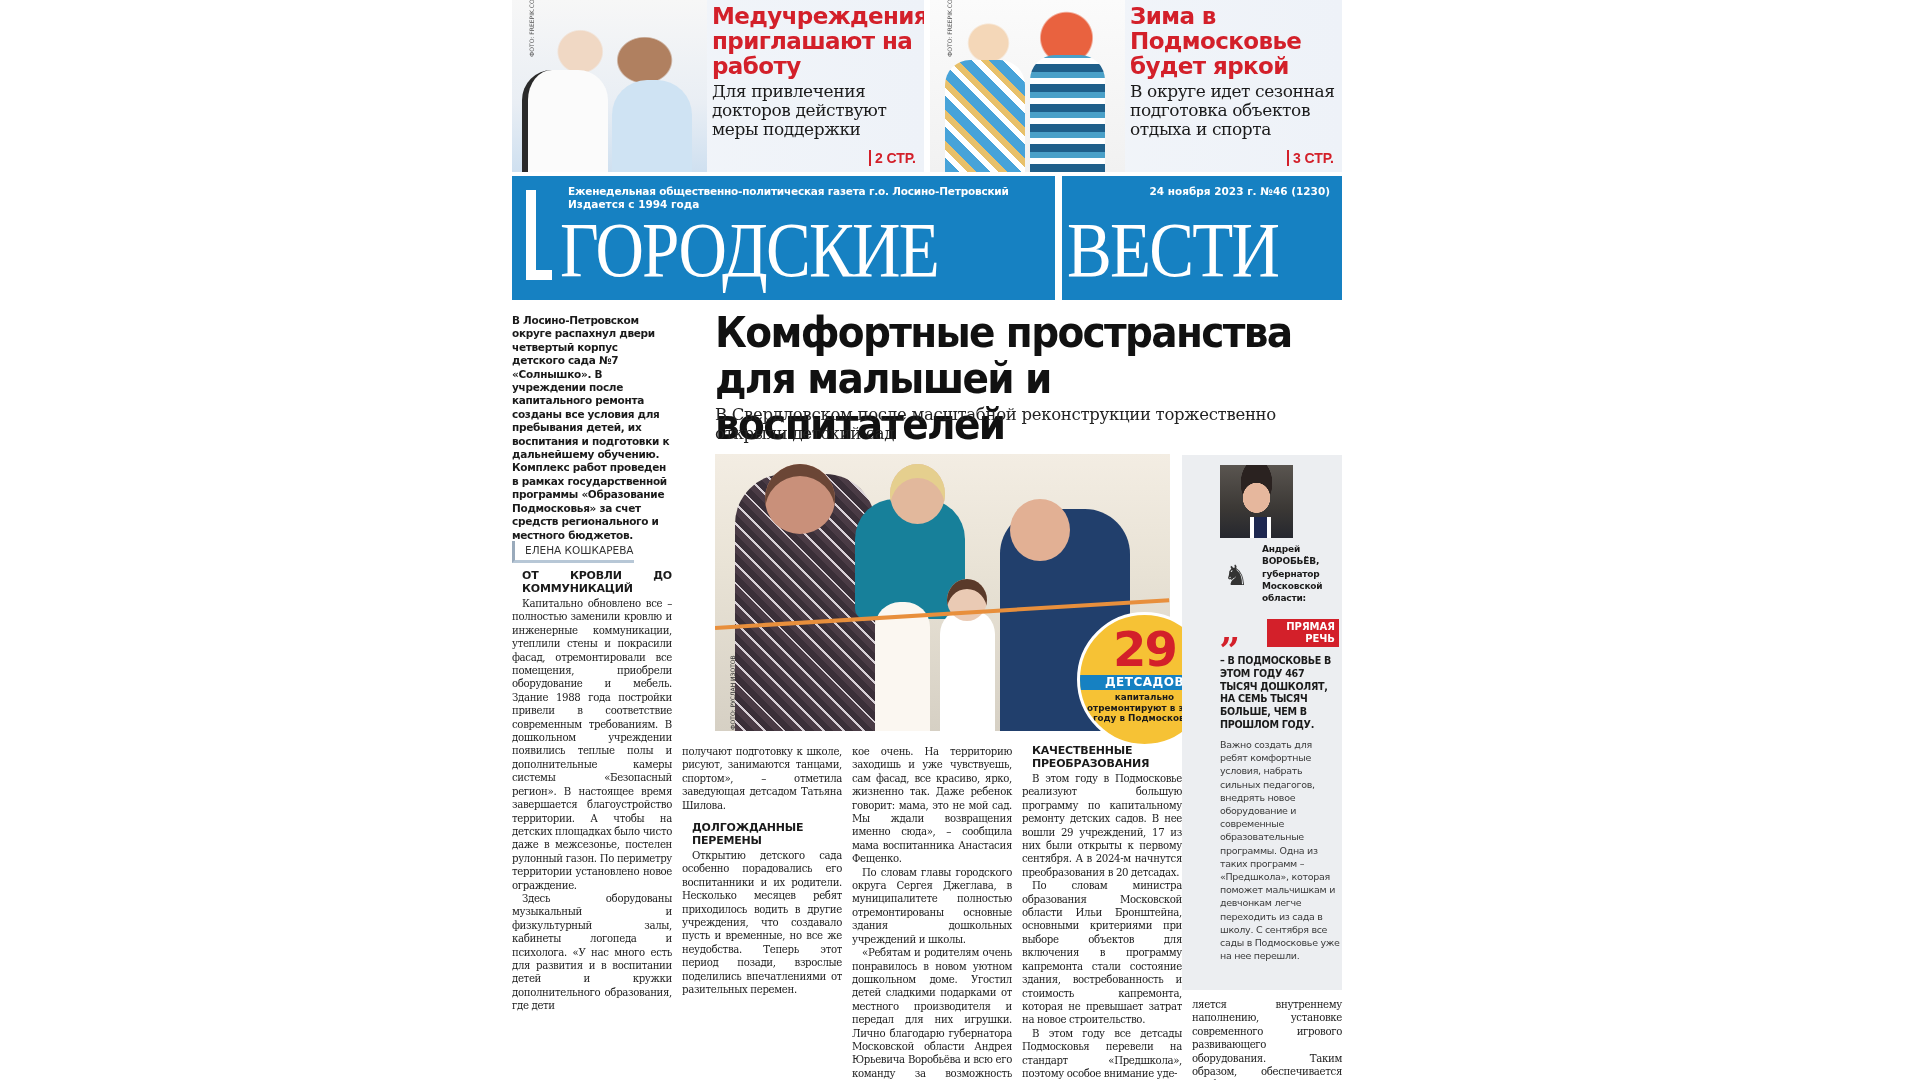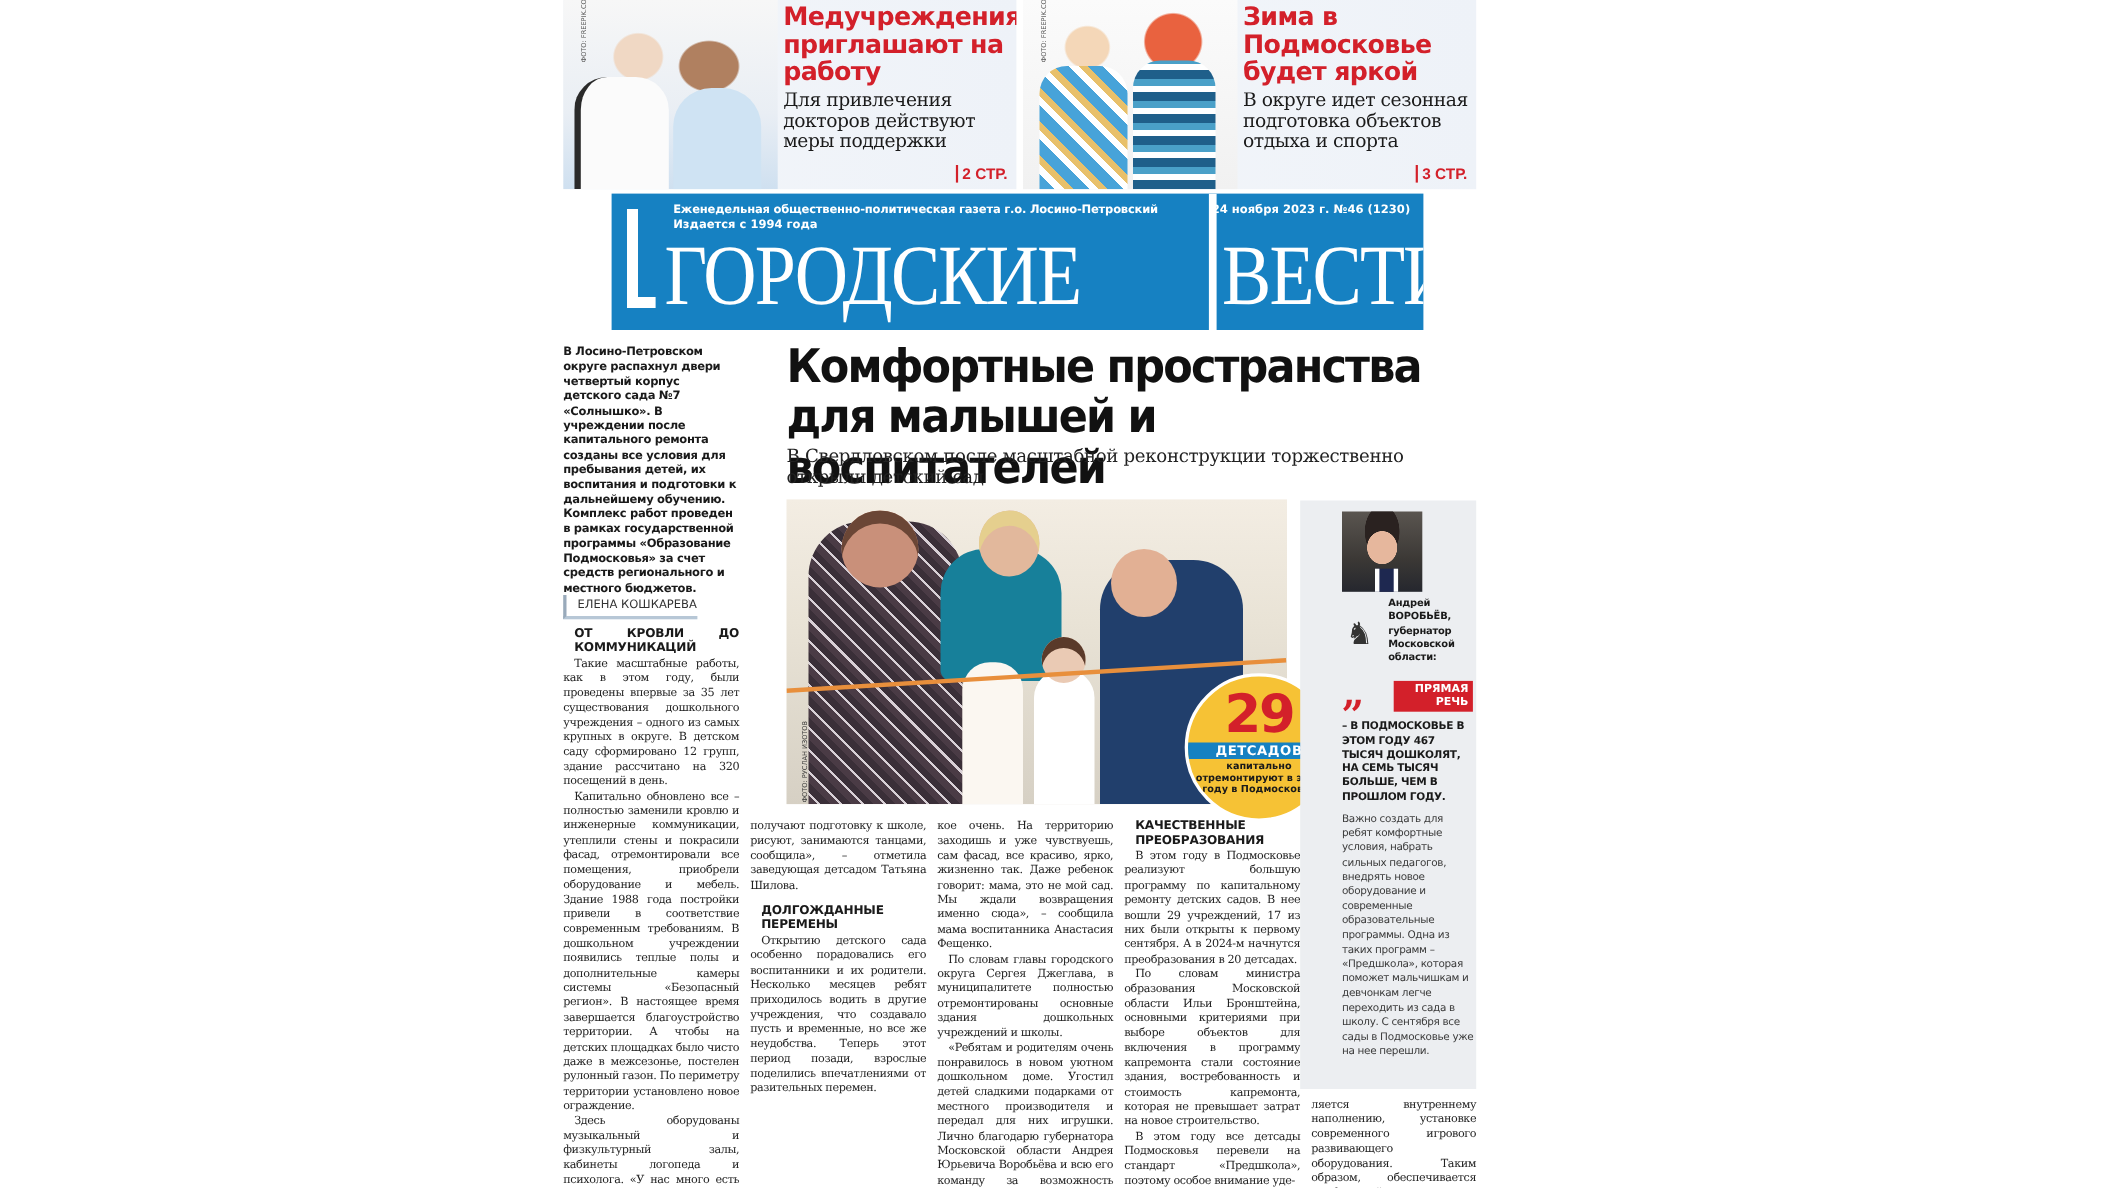--- a/index.html
+++ b/index.html
@@ -18,21 +18,21 @@
   .t1 .photo::after { content:""; position:absolute; left:100px; top:80px; width:80px; height:92px; background:#cfe3f3; border-radius: 35px 35px 0 0; }
   .t2 .photo { background: radial-gradient(ellipse at 30% 25%, #f4d7b8 0 10%, transparent 11%), radial-gradient(ellipse at 70% 22%, #e9623f 0 13%, transparent 14%), linear-gradient(180deg, #fbfbfb 0%, #f1f1f1 100%); }
   .t2 .photo::before { content:""; position:absolute; left:15px; top:60px; width:80px; height:112px; background: repeating-linear-gradient(45deg,#47a3d9 0 10px,#ffffff 10px 16px,#e8c06a 16px 22px); border-radius: 25px 25px 0 0; }
   .t2 .photo::after { content:""; position:absolute; left:100px; top:55px; width:75px; height:117px; background: repeating-linear-gradient(0deg,#1f5f8a 0 8px,#ffffff 8px 14px,#4aa0c8 14px 20px); border-radius: 25px 25px 0 0; }
   .teaser .credit { position: absolute; left: -12px; top: 22px; transform: rotate(-90deg); font: 6px "DejaVu Sans", sans-serif; color: #555; }
   .teaser .head { position: absolute; left: 200px; top: 4px; width: 210px; font: bold 23px/25px "DejaVu Sans", sans-serif; color: #d3202a; letter-spacing: -0.6px; }
   .teaser .sub { position: absolute; left: 200px; top: 82px; width: 210px; font: 17px/19px "DejaVu Serif", serif; color: #1a1a1a; letter-spacing: -0.4px; }
   .teaser .pg { position: absolute; right: 8px; bottom: 6px; font: bold 14px "Liberation Sans", sans-serif; color: #d3202a; border-left: 2px solid #d3202a; padding-left: 4px; }
 
   
-  .masthead { position: absolute; left: 0; top: 176px; width: 738px; height: 124px; background: #1681c2; overflow: hidden; margin-left: 44px; }
+  .masthead { position: absolute; left: 0; top: 176px; width: 830px; height: 124px; background: #1681c2; overflow: hidden; }
   .masthead .bracket { position: absolute; left: 14px; top: 14px; width: 10px; height: 90px; background: #fff; }
   .masthead .bracket::after { content:""; position:absolute; left:0; bottom:0; width:26px; height:10px; background:#fff; }
   .masthead .split { position: absolute; left: 543px; top: 0; width: 7px; height: 124px; background: #fff; }
   .masthead .tag1 { position: absolute; left: 56px; top: 9px; font: bold 10.5px/12px "DejaVu Sans", sans-serif; color: #fff; letter-spacing: -0.2px; }
   .masthead .tag2 { position: absolute; left: 56px; top: 22px; font: bold 10.5px/12px "DejaVu Sans", sans-serif; color: #fff; }
   .masthead .issue { position: absolute; right: 12px; top: 9px; font: bold 10.5px "DejaVu Sans", sans-serif; color: #fff; }
   .masthead .title-a { position: absolute; left: 48px; top: 30px; font: 78px/88px "Liberation Serif", serif; color: #fff; letter-spacing: -2px; transform: scaleX(0.86); transform-origin: left; }
   .masthead .title-b { position: absolute; left: 555px; top: 30px; font: 78px/88px "Liberation Serif", serif; color: #fff; letter-spacing: -2px; transform: scaleX(0.86); transform-origin: left; }
 
   
@@ -134,27 +134,26 @@
   </div>
 
   <div class="stat-badge">
     <div class="num">29</div>
     <div class="label">ДЕТСАДОВ</div>
     <div class="cap">капитально отремонтируют в этом году в Подмосковье</div>
   </div>
 
   <div class="col col1">
     <div class="sec-head" style="margin-top:0">ОТ КРОВЛИ ДО КОММУНИКАЦИЙ</div>
-    <p>Такие масштабные работы, как в этом году, были проведены впервые за 35 лет существования дошкольного учреждения – одного из самых крупных в округе. В детском саду сформировано 12 групп, здание рассчитано на 320 посещений в день.</p>
     <p>Капитально обновлено все – полностью заменили кровлю и инженерные коммуникации, утеплили стены и покрасили фасад, отремонтировали все помещения, приобрели оборудование и мебель. Здание 1988 года постройки привели в соответствие современным требованиям. В дошкольном учреждении появились теплые полы и дополнительные камеры системы «Безопасный регион». В настоящее время завершается благоустройство территории. А чтобы на детских площадках было чисто даже в межсезонье, постелен рулонный газон. По периметру территории установлено новое ограждение.</p>
     <p>Здесь оборудованы музыкальный и физкультурный залы, кабинеты логопеда и психолога. «У нас много есть для развития и в воспитании детей и кружки дополнительного образования, где дети</p>
   </div>
 
   <div class="col col2">
-    <p style="text-indent:0">получают подготовку к школе, рисуют, занимаются танцами, сообщила», – отметила заведующая детсадом Татьяна Шилова.</p>
+    <p style="text-indent:0">получают подготовку к школе, рисуют, занимаются танцами, спортом», – отметила заведующая детсадом Татьяна Шилова.</p>
     <div class="sec-head">ДОЛГОЖДАННЫЕ ПЕРЕМЕНЫ</div>
     <p>Открытию детского сада особенно порадовались его воспитанники и их родители. Несколько месяцев ребят приходилось водить в другие учреждения, что создавало пусть и временные, но все же неудобства. Теперь этот период позади, взрослые поделились впечатлениями от разительных перемен.</p>
 
   </div>
 
   <div class="col col3">
     <p style="text-indent:0">кое очень. На территорию заходишь и уже чувствуешь, сам фасад, все красиво, ярко, жизненно так. Даже ребенок говорит: мама, это не мой сад. Мы ждали возвращения именно сюда», – сообщила мама воспитанника Анастасия Фещенко.</p>
     <p>По словам главы городского округа Сергея Джеглава, в муниципалитете полностью отремонтированы основные здания дошкольных учреждений и школы.</p>
     <p>«Ребятам и родителям очень понравилось в новом уютном дошкольном доме. Угостил детей сладкими подарками от местного производителя и передал для них игрушки. Лично благодарю губернатора Московской области Андрея Юрьевича Воробьёва и всю его команду за возможность обновления дошкольного учреждения», – сказал глава округа.</p>
   </div>

